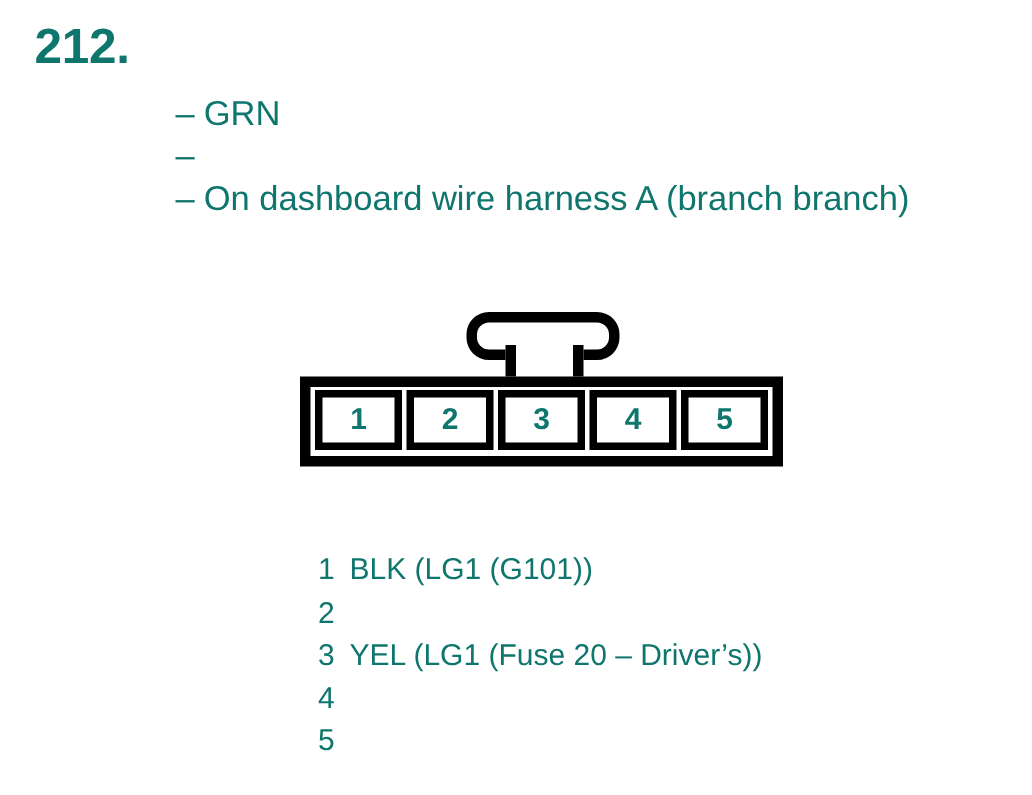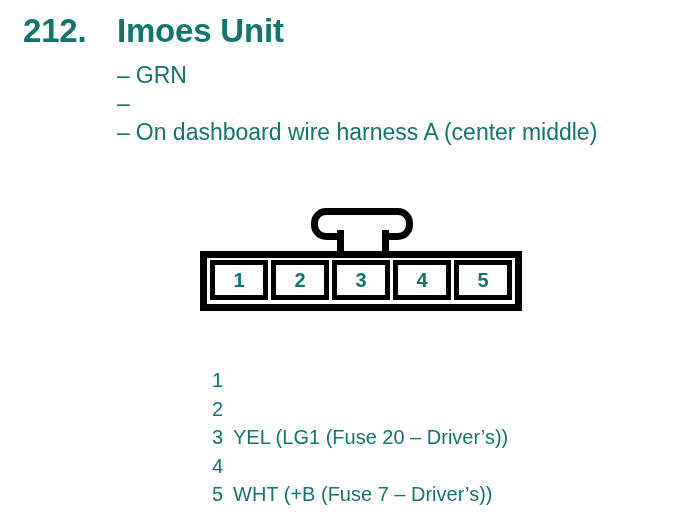--- a/index.html
+++ b/index.html
@@ -117,62 +117,61 @@
     margin-right: 10px;
   }
 </style>
 </head>
 <body>
 
 <div class="page">
 
   <div class="heading">
     <span class="h-num">212.</span>
-    <span class="h-title">Imoes Unit</span>
   </div>
 
   <div class="details">
     <div class="detail-line">
       <span class="detail-marker">–</span>
       <span>GRN</span>
     </div>
     <div class="detail-line">
       <span class="detail-marker">–</span>
     </div>
     <div class="detail-line">
       <span class="detail-marker">–</span>
-      <span>On dashboard wire harness A (center middle)</span>
+      <span>On dashboard wire harness A (branch branch)</span>
     </div>
   </div>
 
   <div class="connector">
     <div class="tab-pill"></div>
     <div class="tab-stem"></div>
     <div class="conn-body">
       <div class="conn-cell">1</div>
       <div class="conn-cell">2</div>
       <div class="conn-cell">3</div>
       <div class="conn-cell">4</div>
       <div class="conn-cell">5</div>
     </div>
   </div>
 
   <div class="pin-list">
     <div class="pin-row">
       <span class="pin-num">1</span>
+      <span class="pin-desc">BLK (LG1 (G101))</span>
     </div>
     <div class="pin-row">
       <span class="pin-num">2</span>
     </div>
     <div class="pin-row">
       <span class="pin-num">3</span>
       <span class="pin-desc">YEL (LG1 (Fuse 20 – Driver’s))</span>
     </div>
     <div class="pin-row">
       <span class="pin-num">4</span>
     </div>
     <div class="pin-row">
       <span class="pin-num">5</span>
-      <span class="pin-desc">WHT (+B (Fuse 7 – Driver’s))</span>
     </div>
   </div>
 
 </div>
 
 </body></html>

